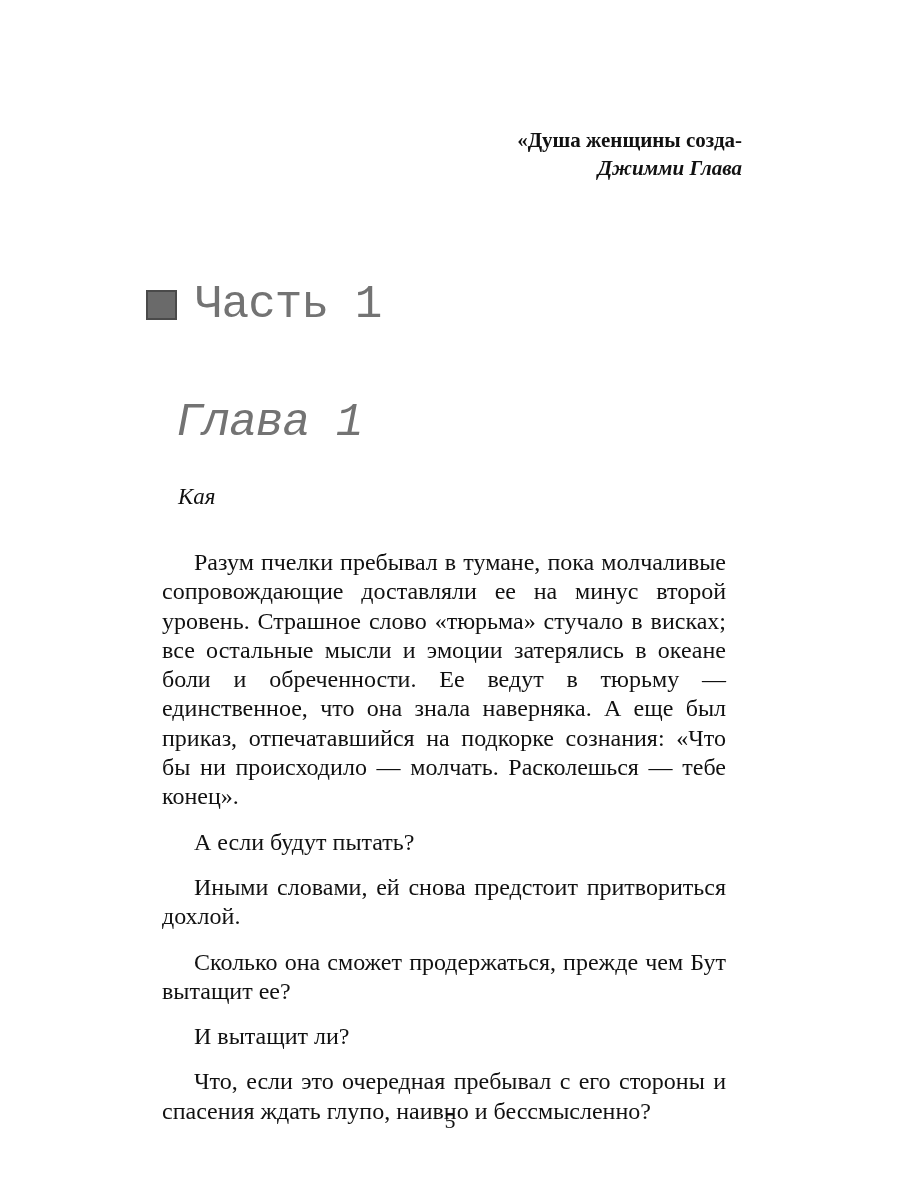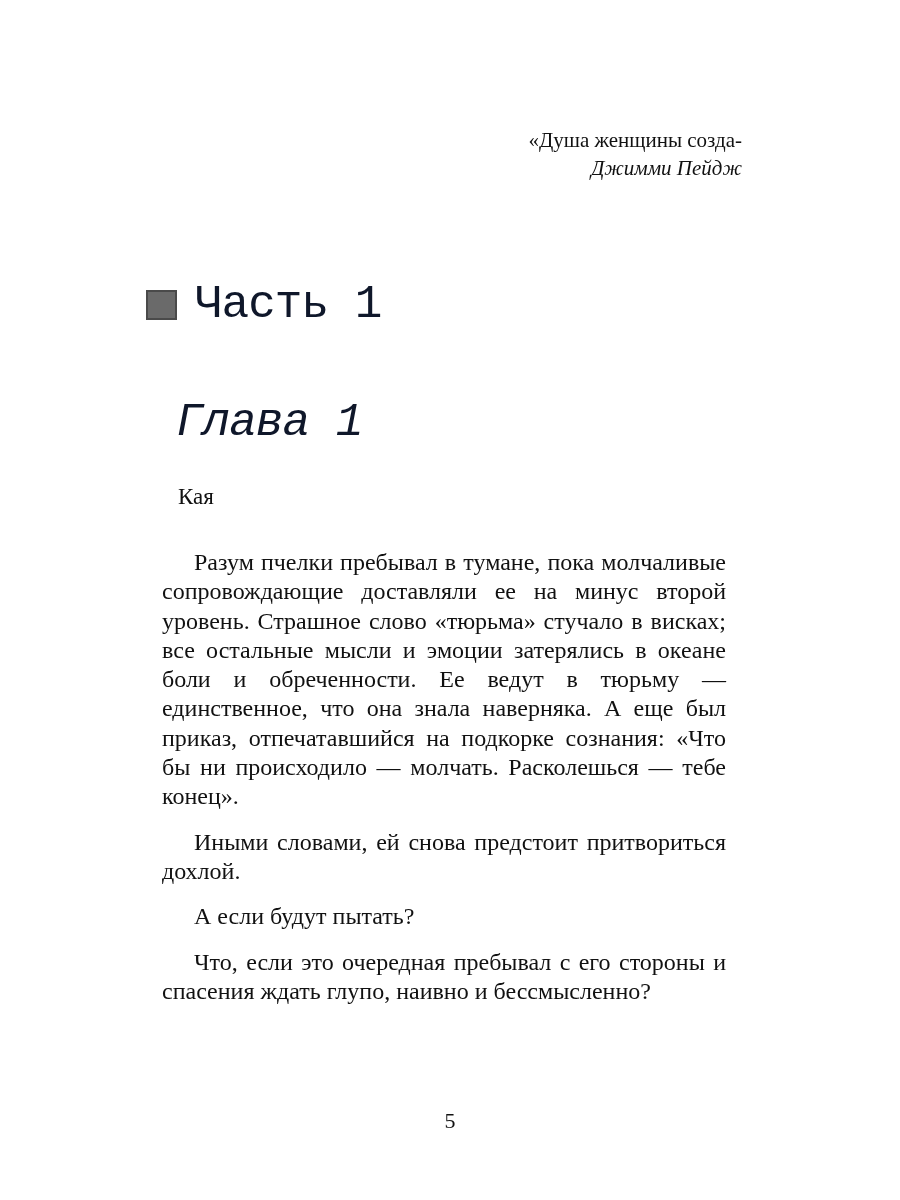--- a/index.html
+++ b/index.html
@@ -1,70 +1,72 @@
 <!DOCTYPE html>
 <html><head>
   <meta charset="utf-8">
   <style>
     html, body { margin: 0; padding: 0; background: #ffffff; }
     body { width: 900px; height: 1200px; position: relative; overflow: hidden; color: #111; }
     .epigraph {
       position: absolute; left: 440px; width: 302px; top: 126px;
       font-family: "Liberation Serif", "DejaVu Serif", serif;
-      font-size: 21px; line-height: 28px; text-align: right;
+      font-size: 21px; line-height: 28px; text-align: right; font-weight: bold;
     }
     .epigraph .quote { text-align: justify; text-align-last: right; }
     .epigraph .author { font-style: italic; }
     .part-heading {
       position: absolute; left: 146px; top: 274px;
       display: flex; align-items: center;
     }
     .part-square {
       width: 31px; height: 30px; background: #6a6a6a;
       border: 2px solid #4a4a4a; box-sizing: border-box; margin-right: 18px;
     }
     .part-title, .chapter-title {
       font-family: "Liberation Mono", "DejaVu Sans Mono", monospace;
-      font-size: 46px; line-height: 62px; color: #0f172a; letter-spacing: -1px;
+      font-size: 46px; line-height: 62px; color: #737373; letter-spacing: -1px;
     }
     .chapter-title { position: absolute; left: 176px; top: 392px; font-style: italic; }
     .pov {
       position: absolute; left: 178px; top: 482px;
       font-family: "Liberation Serif", "DejaVu Serif", serif;
-      font-size: 23px; line-height: 30px;
+      font-style: italic; font-size: 23px; line-height: 30px;
     }
     .body-text {
       position: absolute; left: 146px; width: 596px; top: 532px;
       font-family: "Liberation Serif", "DejaVu Serif", serif;
       font-size: 24px; line-height: 29.3px;
     }
     .body-text p { margin: 16px; text-indent: 32px; text-align: justify; }
     .body-text p.last-line-left { text-align-last: left; }
     .page-number {
       position: absolute; left: 0; width: 900px; top: 1108px; text-align: center;
       font-family: "Liberation Serif", "DejaVu Serif", serif; font-size: 22px;
     }
   </style>
 </head>
 <body>
 
 <div class="epigraph">
   <div class="quote">«Душа женщины созда-</div>
-  <div class="author">Джимми Пейдж</div>
+  <div class="author">Джимми Глава</div>
 </div>
 
 <div class="part-heading">
   <div class="part-square"></div>
   <div class="part-title">Часть 1</div>
 </div>
 
 <div class="chapter-title">Глава 1</div>
 
 <div class="pov">Кая</div>
 
 <div class="body-text">
   <p class="last-line-left">Разум пчелки пребывал в тумане, пока молчаливые сопровождающие доставляли ее на минус второй уровень. Страшное слово «тюрьма» стучало в висках; все остальные мысли и эмоции затерялись в океане боли и обреченности. Ее ведут в тюрьму — единственное, что она знала наверняка. А еще был приказ, отпечатавшийся на подкорке сознания: «Что бы ни происходило — молчать. Расколешься — тебе конец».</p>
+  <p class="last-line-left">А если будут пытать?</p>
   <p class="last-line-left">Иными словами, ей снова предстоит притвориться дохлой.</p>
-  <p class="last-line-left">А если будут пытать?</p>
+  <p class="last-line-left">Сколько она сможет продержаться, прежде чем Бут вытащит ее?</p>
+  <p class="last-line-left">И вытащит ли?</p>
   <p class="last-line-left">Что, если это очередная пребывал с его стороны и спасения ждать глупо, наивно и бессмысленно?</p>
 </div>
 
 <div class="page-number">5</div>
 
 </body></html>

